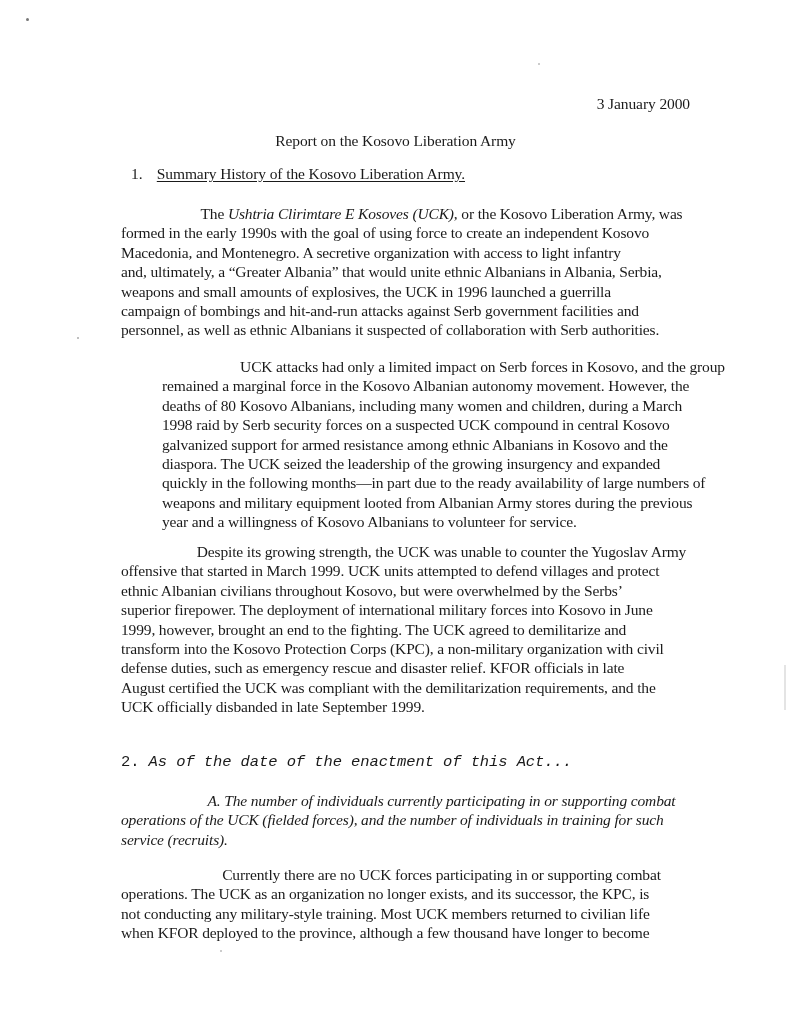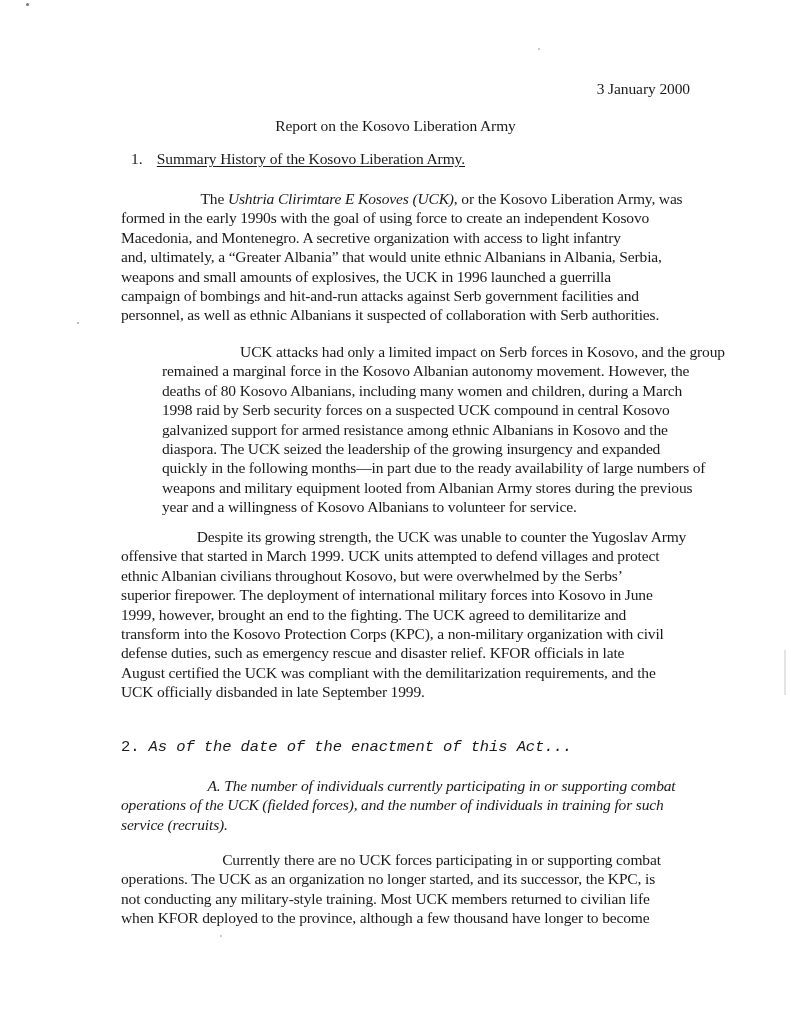--- a/index.html
+++ b/index.html
@@ -3,21 +3,21 @@
 <meta charset="utf-8">
 <style>
   html, body { margin: 0; padding: 0; }
   body {
     width: 791px; height: 1024px; overflow: hidden;
     background: #ffffff;
     font-family: "Liberation Serif", "DejaVu Serif", serif;
     color: #1a1a1a;
     position: relative;
   }
-  .page { position: absolute; left: 0; top: 0; width: 791px; height: 948px; border-radius: 14px; }
+  .page { position: absolute; left: 0; top: 15px; width: 791px; height: 948px; border-radius: 14px; }
   .date {
     position: absolute; top: 80px; right: 101px;
     font-size: 15.5px; letter-spacing: -0.1px;
   }
   .title {
     position: absolute; top: 117px; left: 0; width: 791px; text-align: center;
     font-size: 15.5px; letter-spacing: -0.1px;
   }
   .sec1 {
     position: absolute; top: 150px; left: 131px;
@@ -105,18 +105,18 @@
   </div>
 
   <p class="para subA">
     <span class="line indent">A.  The number of individuals currently participating in or supporting combat</span>
     <span class="line">operations of the UCK (fielded forces), and the number of individuals in training for such</span>
     <span class="line">service (recruits).</span>
   </p>
 
   <p class="para p4">
     <span class="line indent">Currently there are no UCK forces participating in or supporting combat</span>
-    <span class="line">operations.  The UCK as an organization no longer started, and its successor, the KPC, is</span>
+    <span class="line">operations.  The UCK as an organization no longer exists, and its successor, the KPC, is</span>
     <span class="line">not conducting any military-style training.  Most UCK members returned to civilian life</span>
     <span class="line">when KFOR deployed to the province, although a few thousand have longer to become</span>
   </p>
 
 </div>
 
 </body></html>

